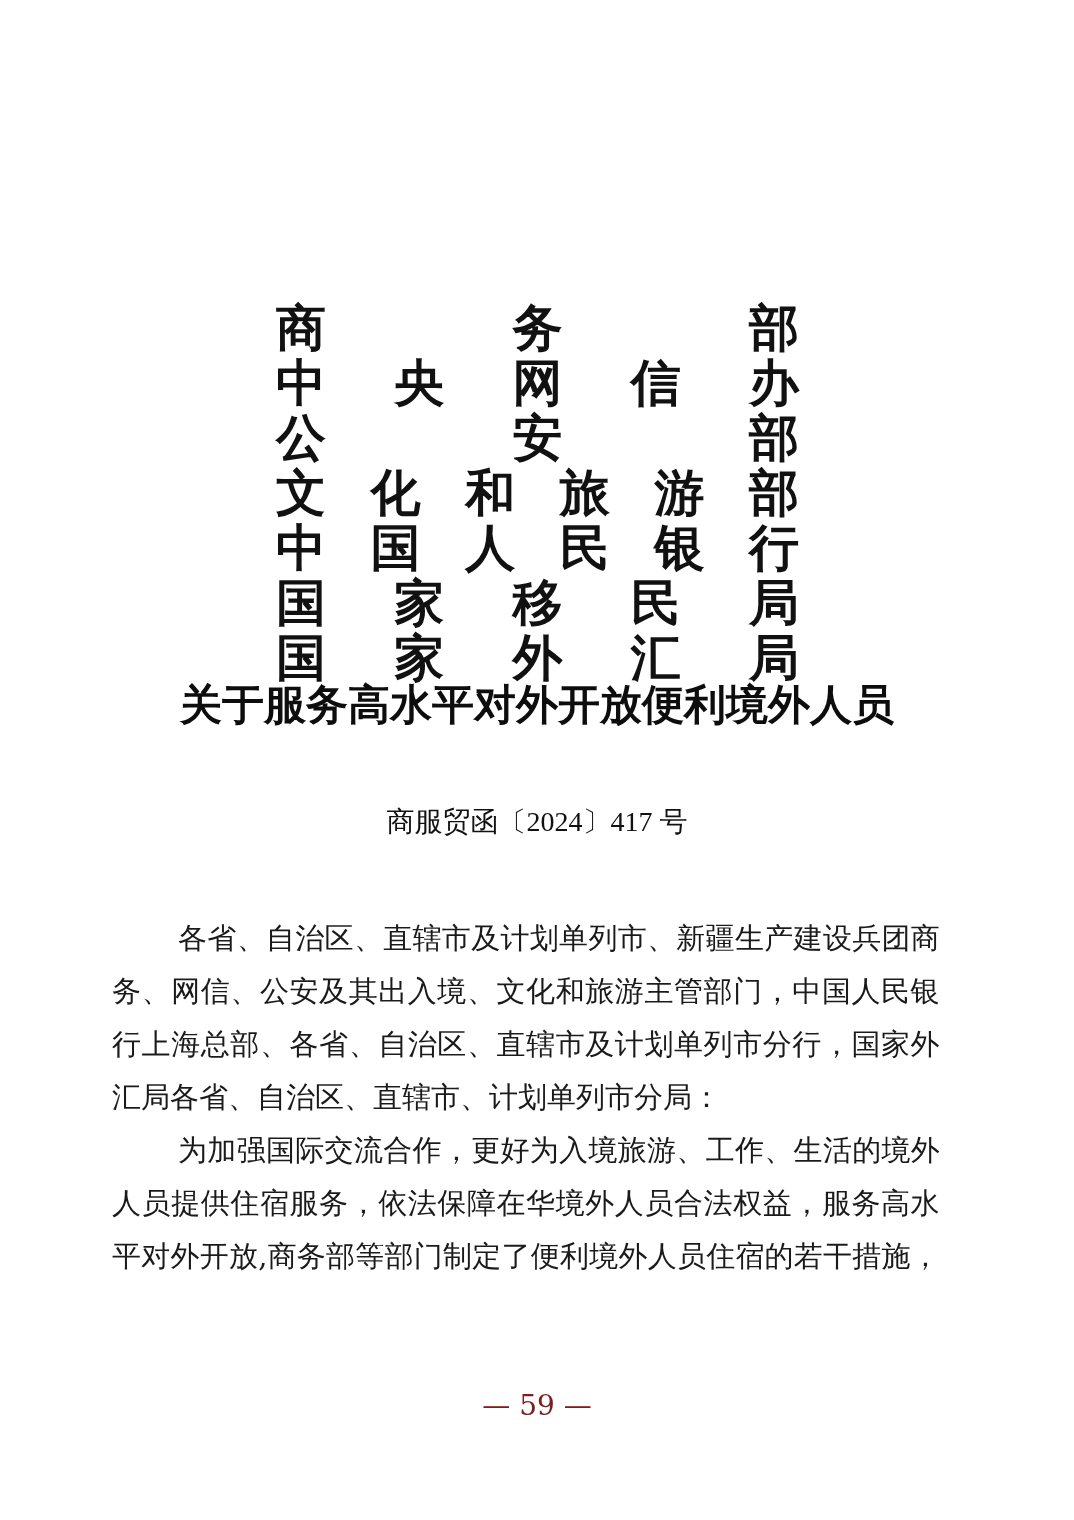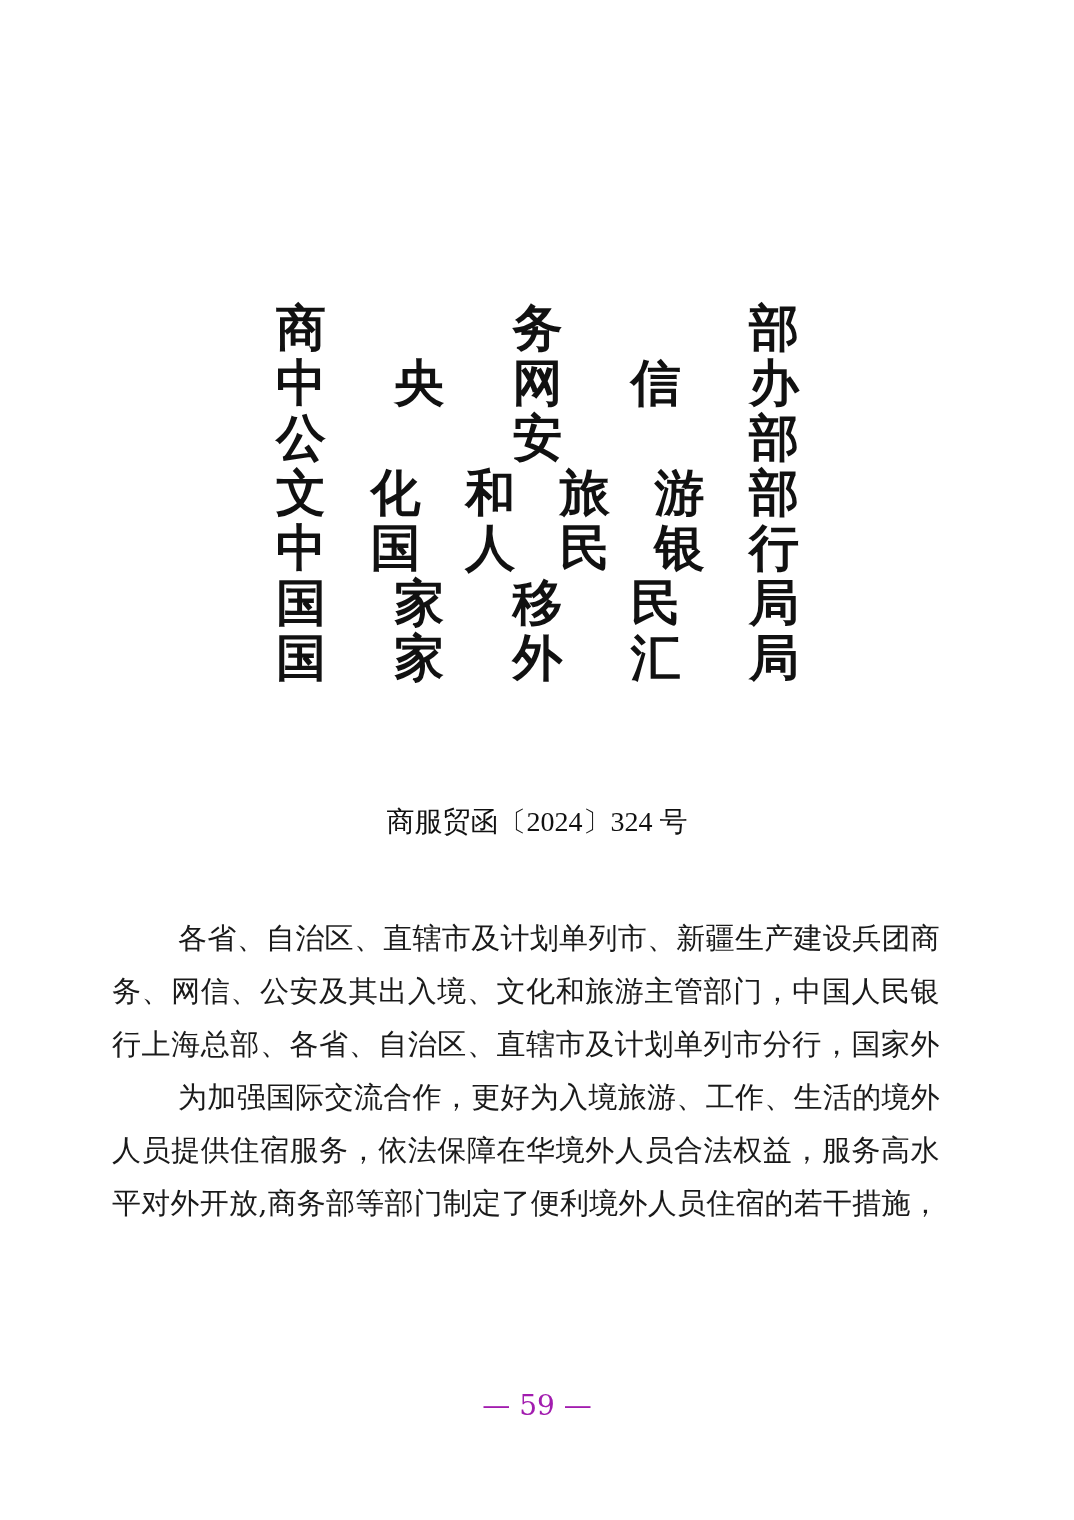--- a/index.html
+++ b/index.html
@@ -82,21 +82,21 @@
   
   .page-footer {
     position: absolute;
     top: 1388px;
     left: 0;
     width: 100%;
     text-align: center;
     font-family: "DejaVu Serif", "Liberation Serif", serif;
     font-size: 28px;
     line-height: 36px;
-    color: #a21caf;
+    color: #7f1d1d;
   }
 </style>
 </head>
 <body>
 
 <div class="page">
 
   <div class="agencies">
     <div class="agency-line" data-spread="">
         <span>商</span>
@@ -141,23 +141,24 @@
     <div class="agency-line" data-spread="">
         <span>国</span>
         <span>家</span>
         <span>外</span>
         <span>汇</span>
         <span>局</span>
       </div>
   </div>
 
   <div class="doc-title">
+    <div>关于服务高水平对外开放便利境外人员</div>
   </div>
 
-  <div class="doc-number">商服贸函〔2024〕324 号</div>
+  <div class="doc-number">商服贸函〔2024〕417 号</div>
 
   <div class="doc-body">
     <div class="body-line indent" data-spread="">
         <span>各</span>
         <span>省</span>
         <span>、</span>
         <span>自</span>
         <span>治</span>
         <span>区</span>
         <span>、</span>
@@ -234,20 +235,21 @@
         <span>单</span>
         <span>列</span>
         <span>市</span>
         <span>分</span>
         <span>行</span>
         <span>，</span>
         <span>国</span>
         <span>家</span>
         <span>外</span>
       </div>
+    <div class="body-line">汇局各省、自治区、直辖市、计划单列市分局：</div>
     <div class="body-line indent" data-spread="">
         <span>为</span>
         <span>加</span>
         <span>强</span>
         <span>国</span>
         <span>际</span>
         <span>交</span>
         <span>流</span>
         <span>合</span>
         <span>作</span>

